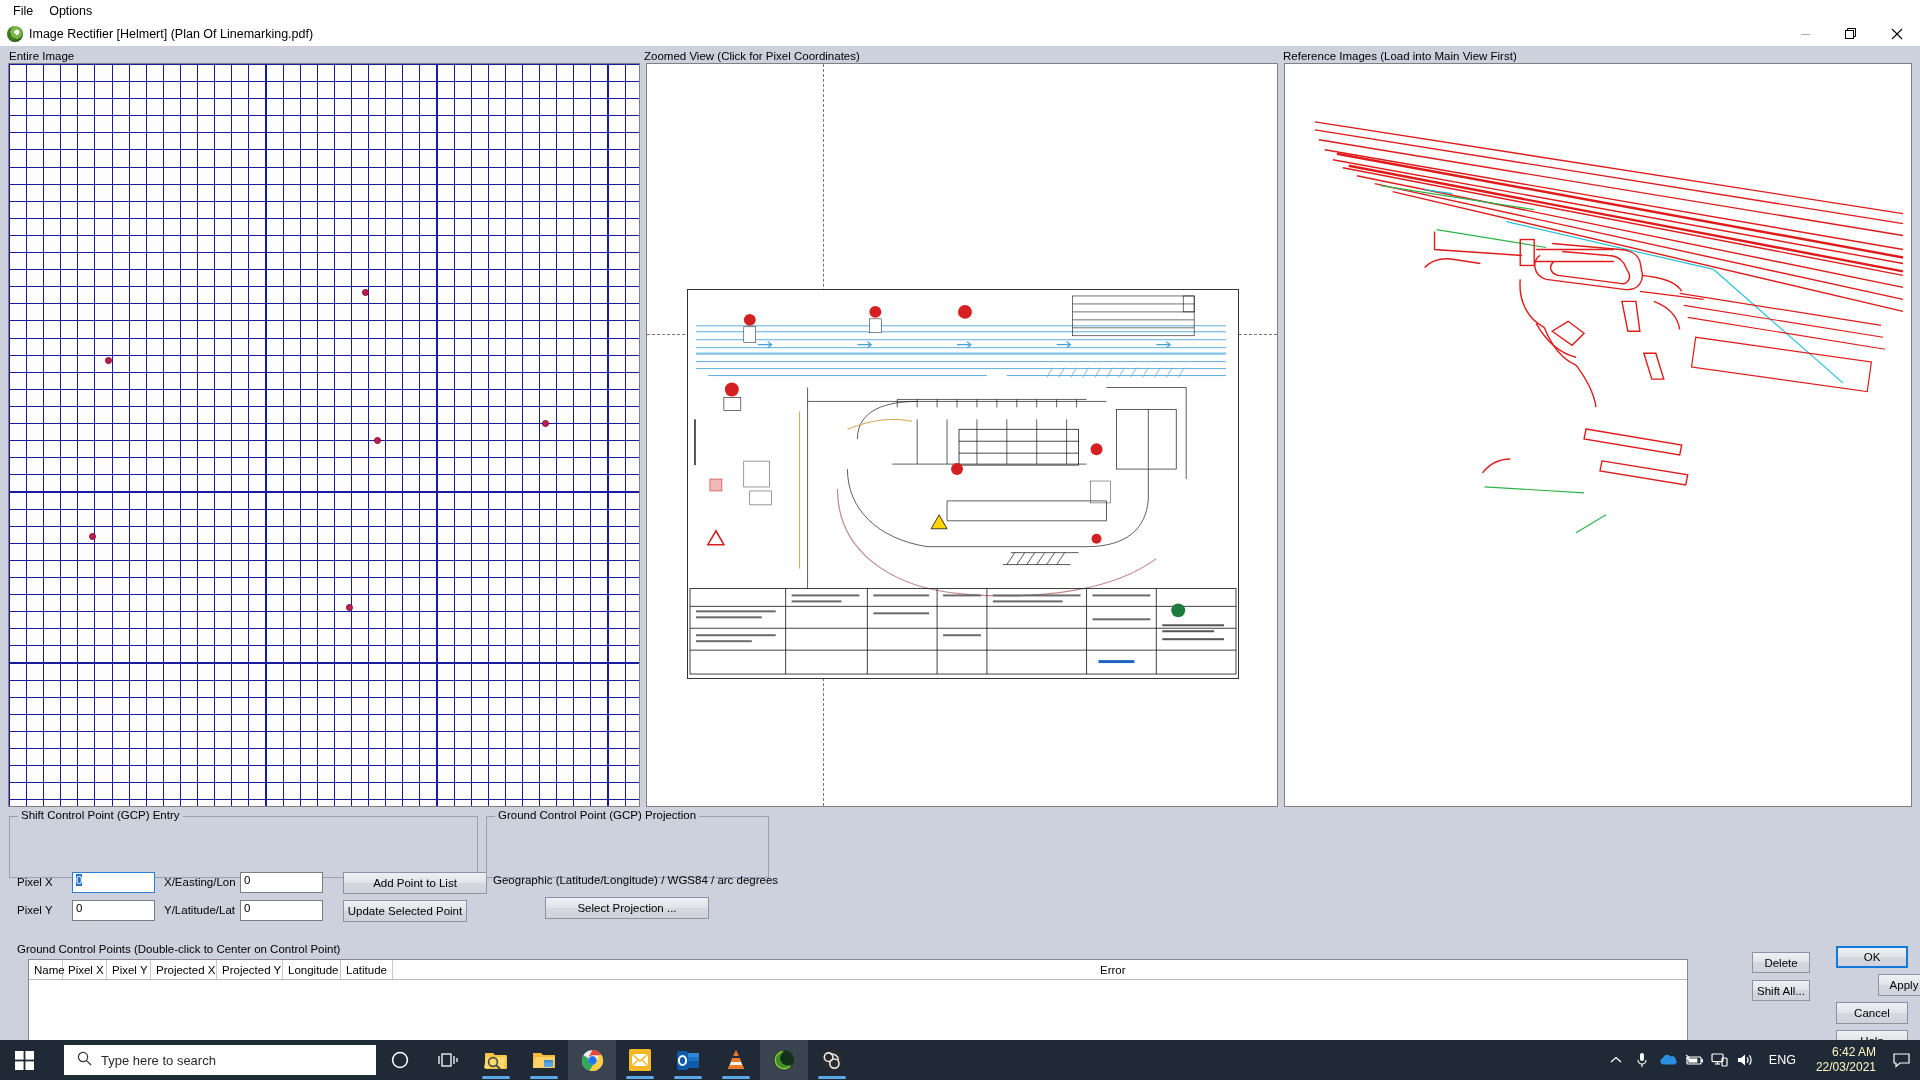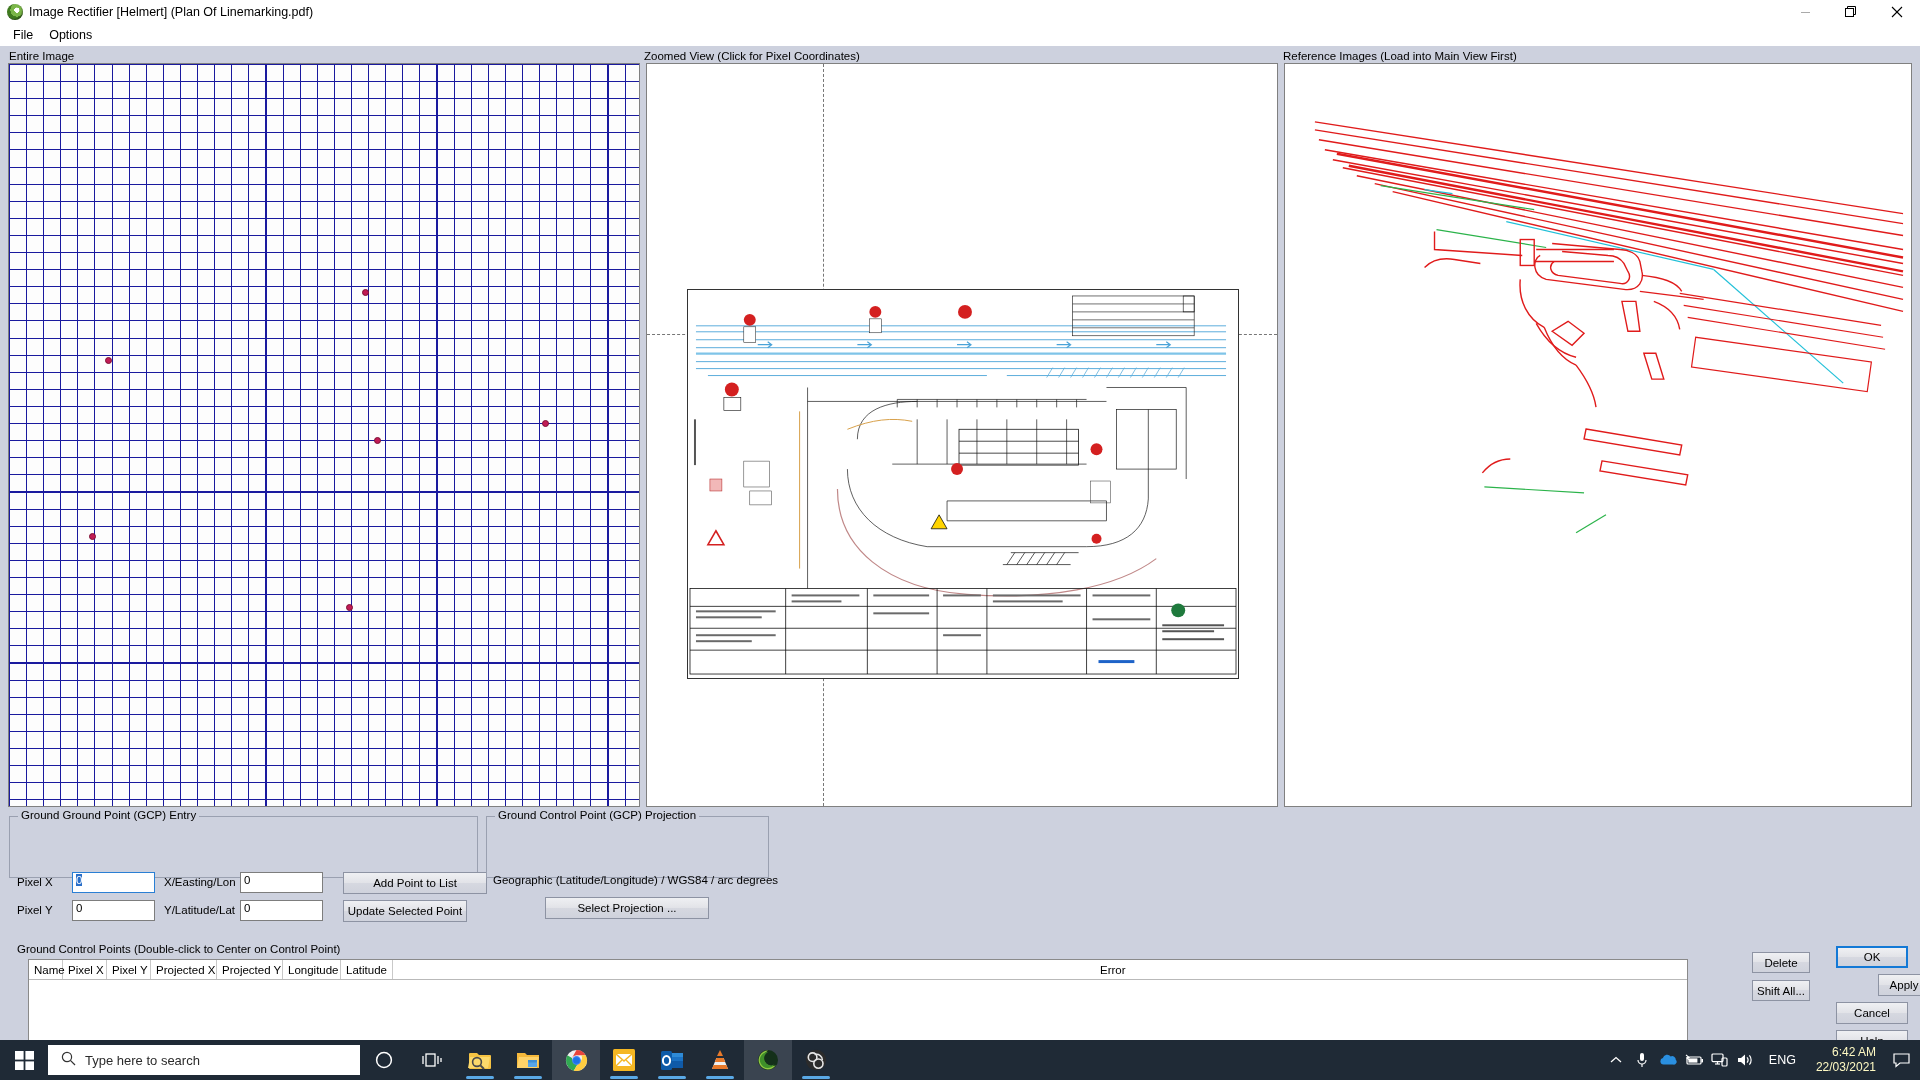--- a/index.html
+++ b/index.html
@@ -158,21 +158,21 @@
     position: absolute; left: 0; bottom: 0;
     width: 1920px; height: 40px;
     background: #1f2a36;
     display: flex; align-items: center;
   }
   #start-btn {
     width: 48px; height: 40px; display: flex; align-items: center; justify-content: center;
   }
   #search-box {
     width: 312px; height: 30px; background: #ffffff;
-    display: flex; align-items: center; margin-left: 0;
+    display: flex; align-items: center; margin-left: 16px;
   }
   #search-box .mag { margin: 0 9px 0 13px; flex: none; }
   #search-placeholder { font-size: 13px; color: #2b2b2b; }
   .tb-icon {
     width: 48px; height: 40px; display: flex; align-items: center; justify-content: center;
     position: relative; flex: none;
   }
   .tb-icon.running::after {
     content: ""; position: absolute; bottom: 1px; left: 10px; right: 10px;
     height: 3px; border-radius: 2px; background: #5aa9e6;
@@ -188,20 +188,25 @@
     display: flex; flex-direction: column; align-items: flex-end;
     justify-content: center; color: #fef9c3; font-size: 12px;
     line-height: 15px; padding: 0 10px; height: 40px;
   }
   #action-center { width: 30px; height: 40px; display: flex; align-items: center; justify-content: center; }
 </style>
 </head>
 <body>
 
 <div id="app-window">
+
+  <div id="menubar">
+    <div class="menu-item">File</div>
+    <div class="menu-item">Options</div>
+  </div>
 
   <div id="titlebar">
     <div id="app-icon"></div>
     <div id="title-text">Image Rectifier [Helmert] (Plan Of Linemarking.pdf)</div>
     <div id="win-controls">
       <div class="wc">
         <svg width="11" height="11" viewBox="0 0 11 11">
             <line x1="1" y1="5.5" x2="10" y2="5.5" stroke="#aaa" stroke-width="1"></line>
           </svg>
       </div>
@@ -213,25 +218,20 @@
       </div>
       <div class="wc">
         <svg width="12" height="12" viewBox="0 0 12 12">
           <line x1="1" y1="1" x2="11" y2="11" stroke="#000" stroke-width="1.1"></line>
           <line x1="11" y1="1" x2="1" y2="11" stroke="#000" stroke-width="1.1"></line>
         </svg>
       </div>
     </div>
   </div>
 
-  <div id="menubar">
-    <div class="menu-item">File</div>
-    <div class="menu-item">Options</div>
-  </div>
-
   <div id="client">
 
     <div class="panel-caption" style="left:9px; top:4px;">Entire Image</div>
     <div class="img-panel" id="entire-image-panel" style="left:8px; top:17px; width:632px; height:744px;">
       <div id="entire-image-plan">
         <svg viewBox="0 0 632 744" preserveAspectRatio="none">
           <g stroke="#4a6fa5" fill="none" stroke-width="0.6" opacity="0.85">
             <path d="M10 250 H620 M10 262 H620 M10 274 H620 M10 290 H620 M10 305 H620"></path>
             <path d="M60 255 L140 300 L230 330 L320 345 L430 350 L540 340"></path>
             <path d="M70 430 C150 380 260 370 340 400 C420 430 470 470 540 470"></path>
@@ -454,21 +454,21 @@
             <path d="M396 230 L598 262"></path>
             <path d="M400 242 L600 274"></path>
             <path d="M404 254 L602 286"></path>
             <rect x="412" y="274" width="178" height="30" transform="rotate(8 412 274)"></rect>
           </g>
         </svg>
       </div>
     </div>
 
     <div class="groupbox" id="gcp-entry-box" style="left:9px; top:770px; width:469px; height:62px;">
-      <div class="gb-title">Ground Ground Point (GCP) Entry</div>
+      <div class="gb-title">Shift Control Point (GCP) Entry</div>
     </div>
     <div class="form-label" style="left:17px; top:830px;">Pixel X</div>
     <div class="txtbox focused" style="left:72px; top:826px; width:83px; height:21px;"><span class="sel">0</span></div>
     <div class="form-label" style="left:164px; top:830px;">X/Easting/Lon</div>
     <div class="txtbox" style="left:240px; top:826px; width:83px; height:21px;"><span>0</span></div>
 
     <div class="form-label" style="left:17px; top:858px;">Pixel Y</div>
     <div class="txtbox" style="left:72px; top:854px; width:83px; height:21px;"><span>0</span></div>
     <div class="form-label" style="left:164px; top:858px;">Y/Latitude/Lat</div>
     <div class="txtbox" style="left:240px; top:854px; width:83px; height:21px;"><span>0</span></div>

